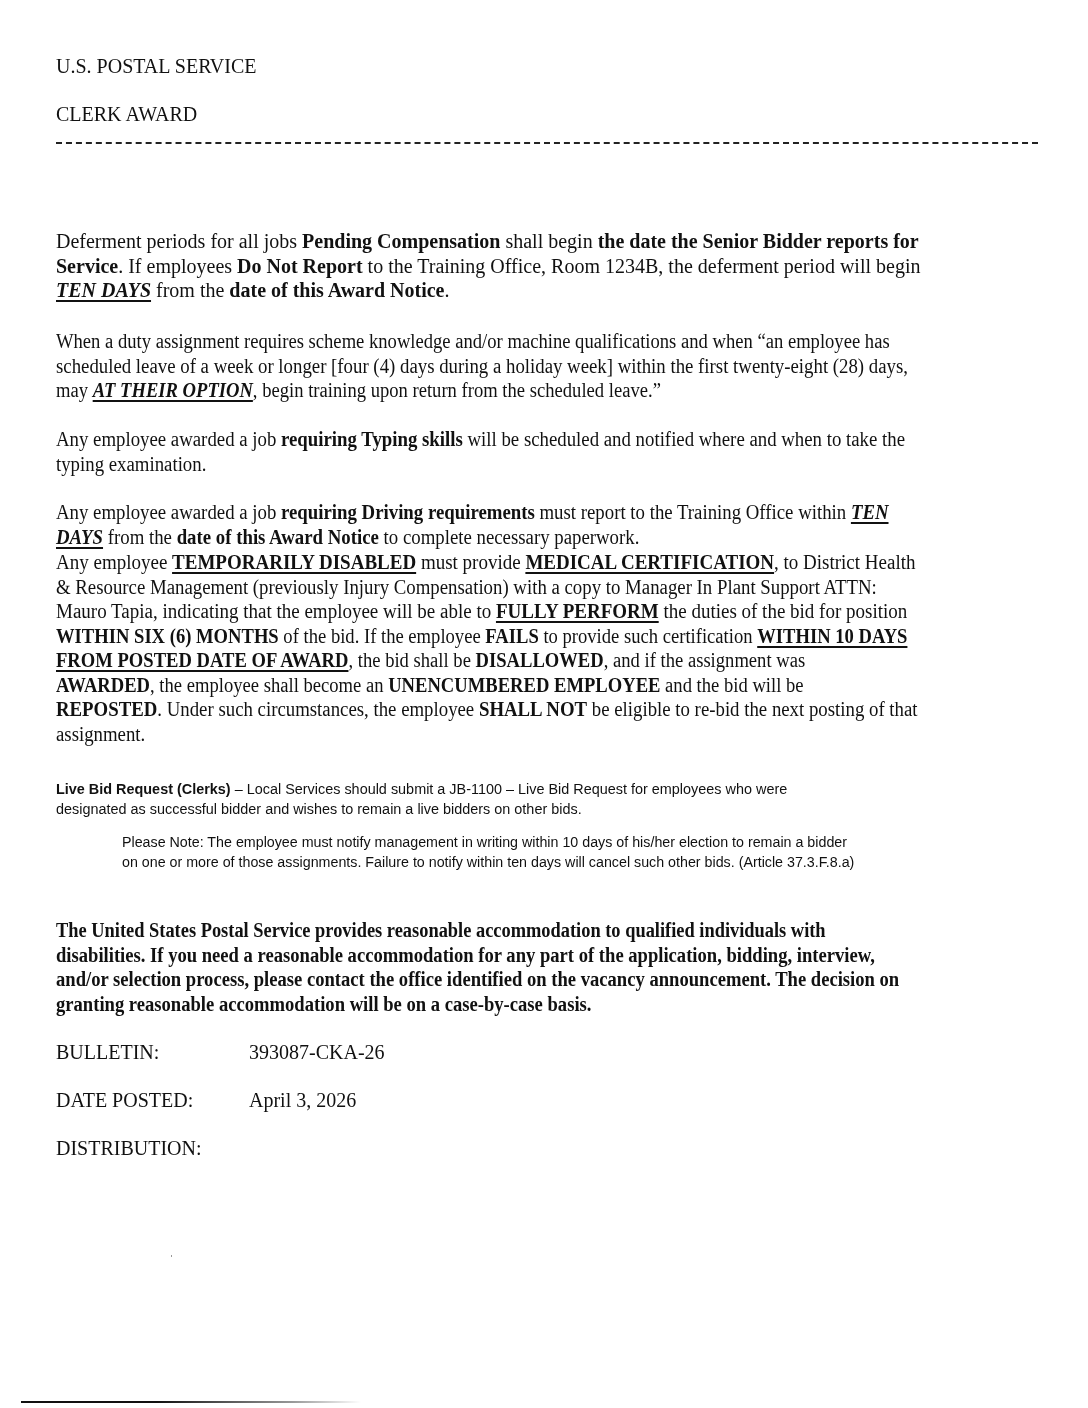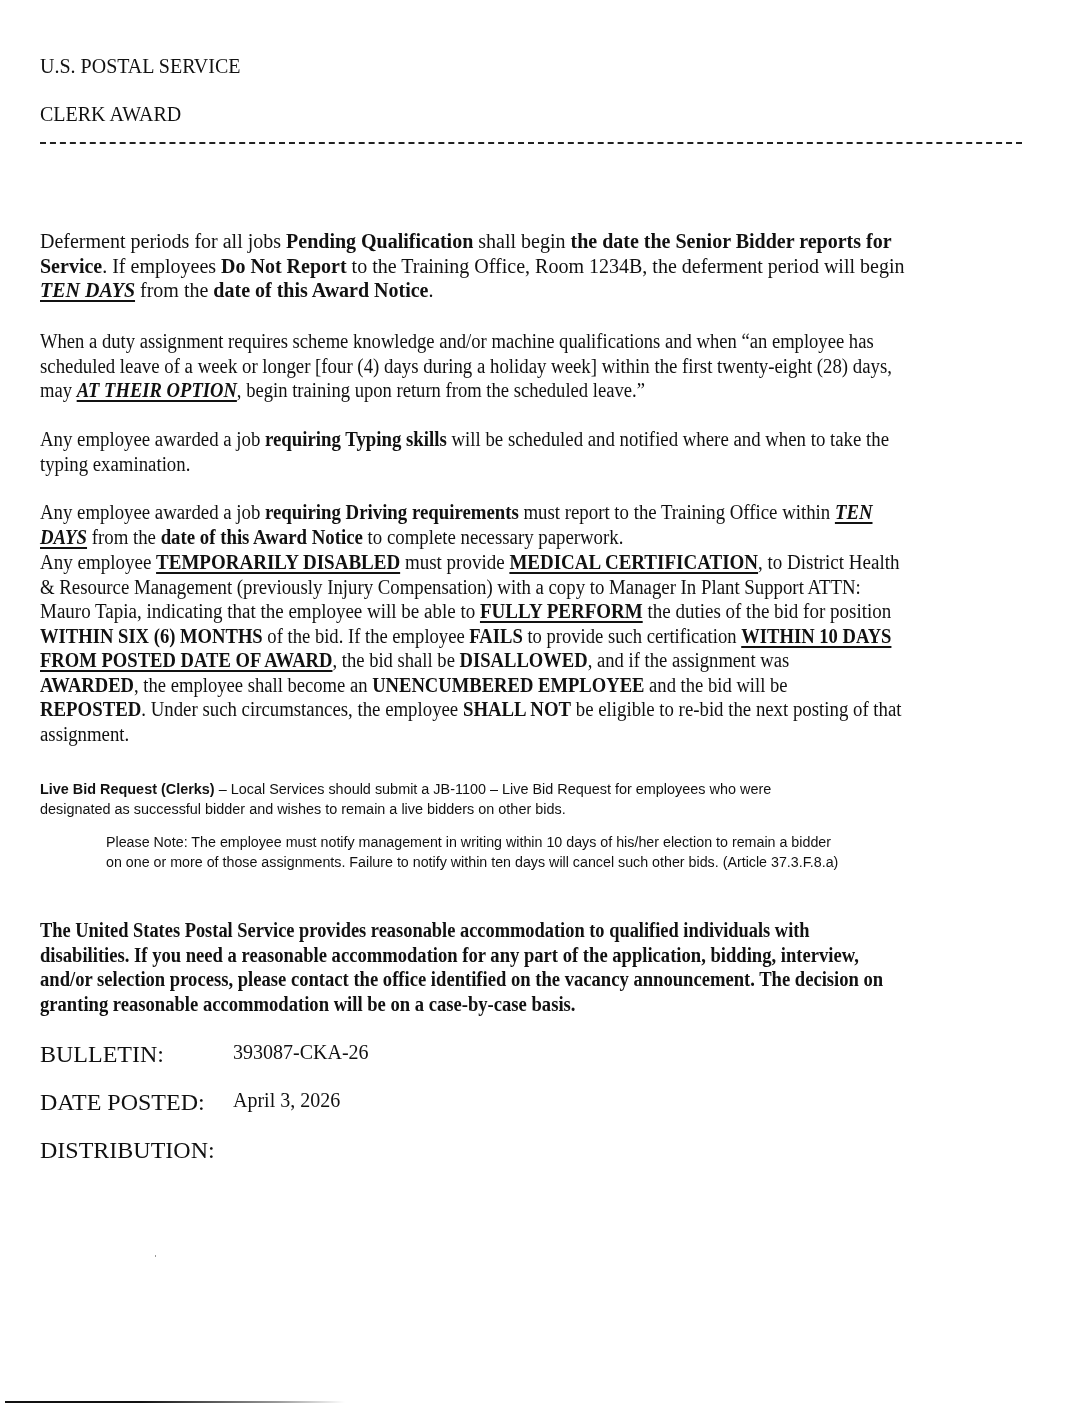--- a/index.html
+++ b/index.html
@@ -1,50 +1,50 @@
 <!DOCTYPE html>
 <html><head>
 <meta charset="utf-8">
 <style>
   html, body { margin: 0; padding: 0; background: #ffffff; }
   body {
     width: 1088px; height: 1408px; position: relative; overflow: hidden;
     font-family: "Liberation Serif", serif; color: #111111;
   }
-  .page { position: absolute; left: 0; top: 0; width: 928px; height: 1408px; }
+  .page { position: absolute; left: 16px; top: 0; width: 928px; height: 1408px; }
   .abs { position: absolute; white-space: nowrap; }
   .serif { font-family: "Liberation Serif", serif; font-size: 20px; line-height: 24.5px; }
   .hdr { left: 40px; font-size: 20px; line-height: 24px; }
   .dash {
     position: absolute; left: 40px; top: 142px; width: 982px; height: 0;
     border-top: 2px dashed #222;
   }
   b { font-weight: bold; }
   .bu { font-weight: bold; text-decoration: underline; text-decoration-thickness: 2px; text-underline-offset: 3px; }
   .biu { font-weight: bold; font-style: italic; text-decoration: underline; text-decoration-thickness: 2px; text-underline-offset: 3px; }
   .cond { display: inline-block; transform-origin: left top; }
   .para { position: absolute; left: 40px; }
   .sans { font-family: "Liberation Sans", sans-serif; font-size: 15.5px; line-height: 20px; }
-  .meta-label { position: absolute; left: 40px; font-size: 24px; }
+  .meta-label { position: absolute; left: 40px; font-size: 20px; }
   .meta-value { position: absolute; left: 233px; font-size: 20px; }
   .footer-rule { position: absolute; left: 5px; top: 1401px; width: 340px; height: 2px;
     background: linear-gradient(to right, #111 0%, #111 40%, #999 80%, #fff 100%); }
   .speck { position: absolute; left: 155px; top: 1255px; width: 1px; height: 2px; background: #999; }
 </style>
 </head>
 <body>
 
 <div class="page">
 
   <div class="abs serif hdr" style="top:54px;">U.S. POSTAL SERVICE</div>
   <div class="abs serif hdr" style="top:102px;">CLERK AWARD</div>
   <div class="dash"></div>
 
   <div class="para serif" style="top:229px;">
-    <div class="abs" style="top:0;"><span>Deferment periods for all jobs </span><b>Pending Qualification</b><span> shall begin </span><b>the date the Senior Bidder reports for</b></div>
+    <div class="abs" style="top:0;"><span>Deferment periods for all jobs </span><b>Pending Compensation</b><span> shall begin </span><b>the date the Senior Bidder reports for</b></div>
     <div class="abs" style="top:24.5px;"><b>Service</b><span>.  If employees </span><b>Do Not Report</b><span> to the Training Office, Room 1234B, the deferment period will begin</span></div>
     <div class="abs" style="top:49px;"><span class="biu">TEN DAYS</span><span> from the </span><b>date of this Award Notice</b><span>.</span></div>
   </div>
 
   <div class="para serif" style="top:329px;">
     <div class="abs" style="top:0;"><span class="cond" style="transform:scaleX(0.93);">When a duty assignment requires scheme knowledge and/or machine qualifications and when “an employee has</span></div>
     <div class="abs" style="top:24.5px;"><span class="cond" style="transform:scaleX(0.94);">scheduled leave of a week or longer [four (4) days during a holiday week] within the first twenty-eight (28) days,</span></div>
     <div class="abs" style="top:49px;"><span class="cond" style="transform:scaleX(0.93);"><span>may </span><span class="biu">AT THEIR OPTION</span><span>, begin training upon return from the scheduled leave.”</span></span></div>
   </div>
 

